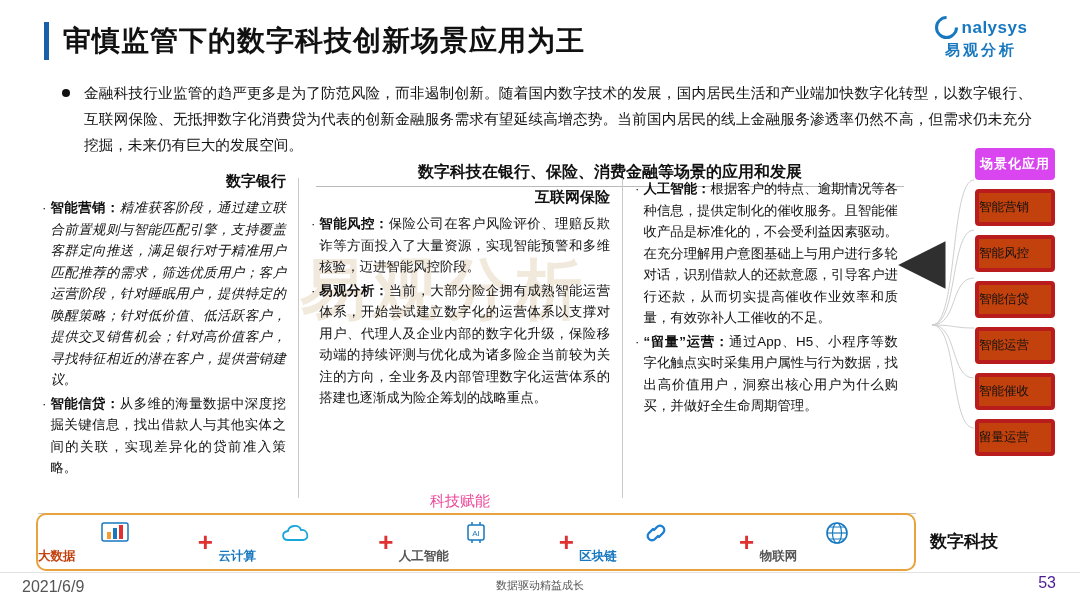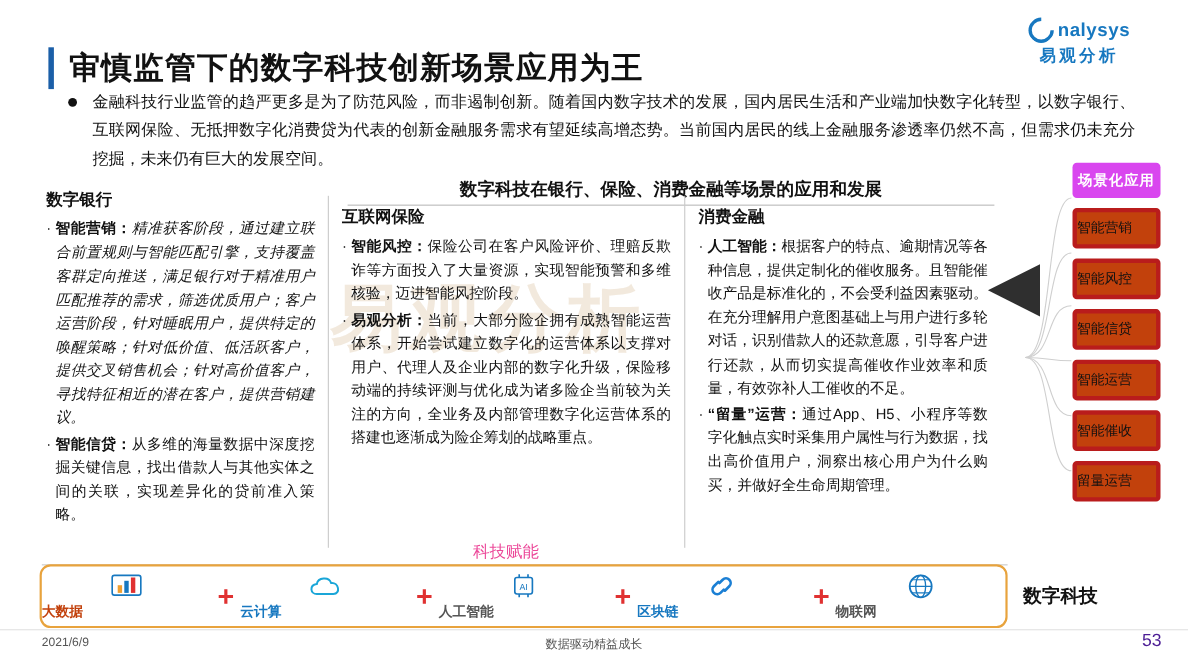--- a/index.html
+++ b/index.html
@@ -6,21 +6,21 @@
   body{
     width:1080px;height:608px;
     background:#ffffff;
     font-family:"Liberation Sans","DejaVu Sans",sans-serif;
     color:#1a1a1a;
     position:relative;
     overflow:hidden;
   }
   
   .title-bar{
-    position:absolute;left:44px;top:22px;display:flex;align-items:flex-end;margin-top:21px;
+    position:absolute;left:44px;top:22px;display:flex;align-items:flex-end;
   }
   .title-rule{
     width:5px;height:38px;background:#1b5fa8;margin-right:14px;
   }
   .title-text{
     font-size:28px;font-weight:bold;color:#111;letter-spacing:1px;
   }
   .logo{
     position:absolute;right:34px;top:16px;text-align:center;width:130px;
   }
@@ -56,21 +56,21 @@
 
   
   .cols{
     position:absolute;left:30px;top:178px;width:880px;height:320px;display:flex;
   }
   .col{position:relative;padding:0 12px;box-sizing:border-box;}
   .col.c1{width:280px;}
   .col.c2{width:340px;border-left:1px solid #c9c9c9;border-right:1px solid #c9c9c9;}
   .col.c3{width:300px;}
   .col-head{
-    text-align:left;font-size:15px;font-weight:bold;margin-bottom:6px;color:#111;
+    text-align:right;font-size:15px;font-weight:bold;margin-bottom:6px;color:#111;
   }
   .col.c1 .col-head{margin-top:-6px;}
   .col.c2 .col-head{margin-top:10px;}
   .col.c3 .col-head{margin-top:10px;}
   .item{
     display:flex;font-size:13.4px;line-height:21.5px;margin-bottom:2px;color:#111;
     text-align:justify;
   }
   .item .b{flex:0 0 auto;margin-right:4px;}
   .item .t strong{font-weight:bold;}
@@ -119,21 +119,21 @@
   .tech-label{font-size:12.5px;font-weight:bold;margin-top:2px;}
   .plus{
     width:26px;flex:0 0 auto;color:#e03131;font-size:26px;font-weight:bold;
     text-align:center;line-height:22px;
   }
   .tech-right{
     position:absolute;left:930px;top:530px;font-size:17px;font-weight:bold;color:#111;
   }
 
   
-  .foot-date{position:absolute;left:22px;top:578px;font-size:11px;color:#555;margin-left:16px;}
+  .foot-date{position:absolute;left:22px;top:578px;font-size:16px;color:#555;}
   .foot-center{position:absolute;left:0;right:0;top:578px;text-align:center;font-size:11px;color:#555;}
   .foot-page{position:absolute;right:24px;top:574px;font-size:16px;color:#4c1d95;}
   .bottom-rule{position:absolute;left:0;right:0;top:572px;height:1px;background:#e2e2e2;}
 </style>
 </head>
 <body>
 
 <div class="title-bar">
   <div class="title-rule"></div>
   <div class="title-text">审慎监管下的数字科技创新场景应用为王</div>
@@ -177,21 +177,20 @@
       <span class="b">·</span>
       <span class="t"><strong>智能风控：</strong><span>保险公司在客户风险评价、理赔反欺诈等方面投入了大量资源，实现智能预警和多维核验，迈进智能风控阶段。</span></span>
     </div>
     <div class="item">
       <span class="b">·</span>
       <span class="t"><strong>易观分析：</strong><span>当前，大部分险企拥有成熟智能运营体系，开始尝试建立数字化的运营体系以支撑对用户、代理人及企业内部的数字化升级，保险移动端的持续评测与优化成为诸多险企当前较为关注的方向，全业务及内部管理数字化运营体系的搭建也逐渐成为险企筹划的战略重点。</span></span>
     </div>
   </div>
 
   <div class="col c3">
-    <div class="col-head">消费金融</div>
     <div class="item">
       <span class="b">·</span>
       <span class="t"><strong>人工智能：</strong><span>根据客户的特点、逾期情况等各种信息，提供定制化的催收服务。且智能催收产品是标准化的，不会受利益因素驱动。在充分理解用户意图基础上与用户进行多轮对话，识别借款人的还款意愿，引导客户进行还款，从而切实提高催收作业效率和质量，有效弥补人工催收的不足。</span></span>
     </div>
     <div class="item">
       <span class="b">·</span>
       <span class="t"><strong>“留量”运营：</strong><span>通过App、H5、小程序等数字化触点实时采集用户属性与行为数据，找出高价值用户，洞察出核心用户为什么购买，并做好全生命周期管理。</span></span>
     </div>
   </div>
 </div>

